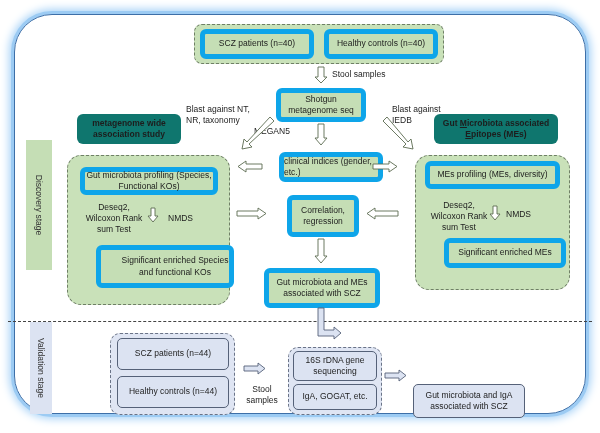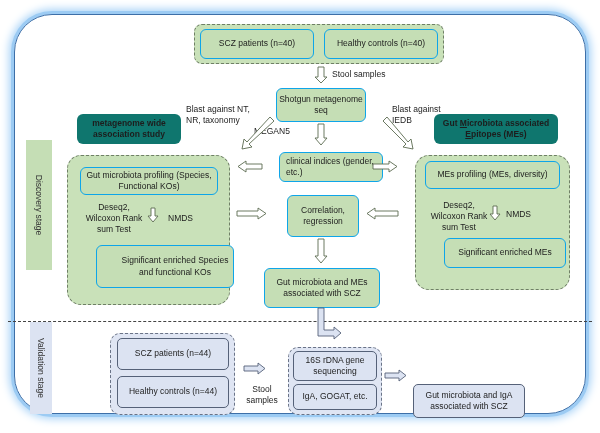--- a/index.html
+++ b/index.html
@@ -2,21 +2,21 @@
 <html><head>
   <meta charset="utf-8">
   <style>
     html, body { margin: 0; padding: 0; background: #ffffff; }
     body { width: 600px; height: 433px; position: relative; overflow: hidden;
            font-family: "Liberation Sans", sans-serif; color: #222; }
     .frame { position: absolute; left: 14px; top: 14px; width: 572px; height: 400px;
              border: 1px solid #3d6fa8; border-radius: 38px;
              box-shadow: 0 0 0 3px #9ccbf3, 0 0 8px 5px #a9d3f7; box-sizing: border-box; }
     .abs { position: absolute; box-sizing: border-box; }
-    .g-box { background: #c5deb5; border: 1px solid #0ea5e9; border-radius: 6px;
+    .g-box { background: #c5deb5; border: 5px solid #0ea5e9; border-radius: 6px;
              display: flex; align-items: center; justify-content: center; text-align: center;
              font-size: 8.5px; line-height: 1.3; color: #1d1d1d; }
     .g-group { background: #c9e1b9; border: 1px dashed #6f7f66; border-radius: 14px; }
     .b-box { background: #dce3f2; border: 1px solid #556178; border-radius: 5px;
              display: flex; align-items: center; justify-content: center; text-align: center;
              font-size: 8.5px; line-height: 1.3; color: #1d1d1d; }
     .b-group { background: #dfe5f3; border: 1px dashed #6a7387; border-radius: 10px; }
     .lbl { font-size: 8.5px; line-height: 1.3; color: #1d1d1d; }
     .heading { background: #0f766e; border-radius: 6px; font-weight: bold;
                display: flex; align-items: center; justify-content: center; text-align: center;
@@ -55,21 +55,21 @@
 <div class="abs lbl" style="left:392px; top:104px; width:60px;">Blast against IEDB</div>
 
 <div class="abs heading" style="left:77px; top:114px; width:104px; height:30px;">metagenome wide association study</div>
 <div class="abs heading" style="left:434px; top:114px; width:124px; height:30px;">
   <div>
     <span>Gut </span><u>M</u><span>icrobiota associated</span><br>
     <u>E</u><span>pitopes (MEs)</span>
   </div>
 </div>
 
-<div class="abs g-box" style="left:279px; top:152px; width:104px; height:30px; justify-content:flex-start; text-align:left; padding-left:6px;">
+<div class="abs g-box" style="left:279px; top:152px; width:104px; height:30px; justify-content:flex-start; text-align:left; ">
   <span>clinical indices (gender, etc.)</span>
 </div>
 <div class="abs g-box" style="left:287px; top:195px; width:72px; height:42px;">Correlation, regression</div>
 <div class="abs g-box" style="left:264px; top:268px; width:116px; height:40px;">Gut microbiota and MEs associated with SCZ</div>
 
 <div class="abs g-group" style="left:67px; top:155px; width:163px; height:150px;"></div>
 <div class="abs g-box" style="left:80px; top:167px; width:138px; height:28px;">Gut microbiota profiling (Species, Functional KOs)</div>
 <div class="abs lbl" style="left:82px; top:202px; width:64px; text-align:center;">Deseq2, Wilcoxon Rank sum Test</div>
 <div class="abs lbl" style="left:168px; top:213px;">NMDS</div>
 <div class="abs g-box" style="left:96px; top:245px; width:138px; height:43px;padding-left:20px;">Significant enriched Species and functional KOs</div>

